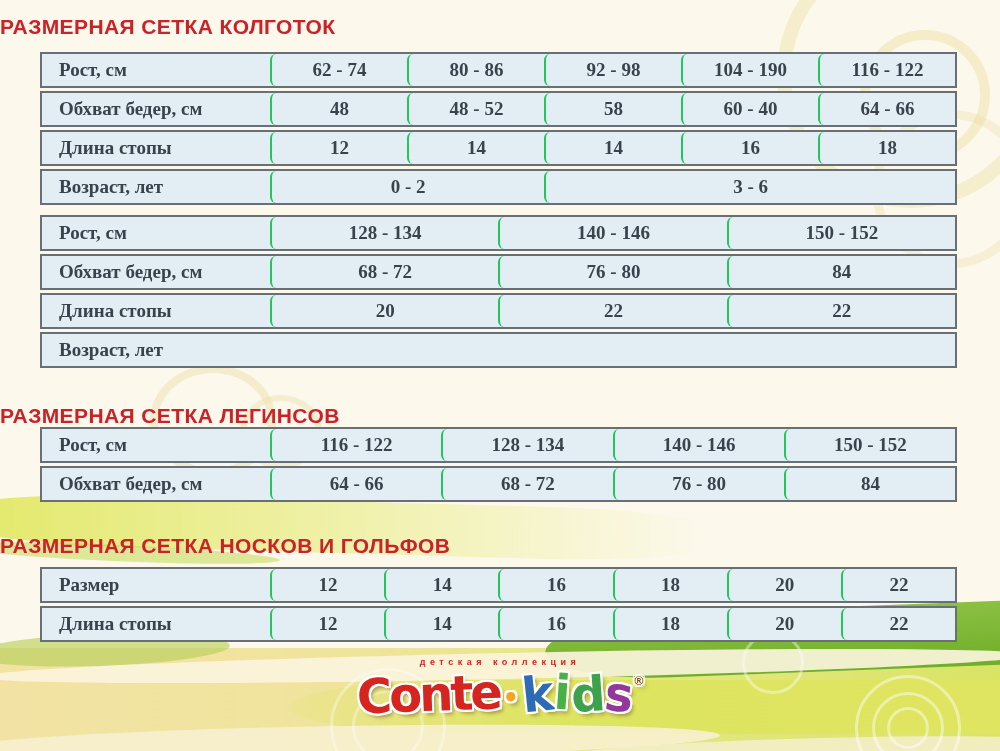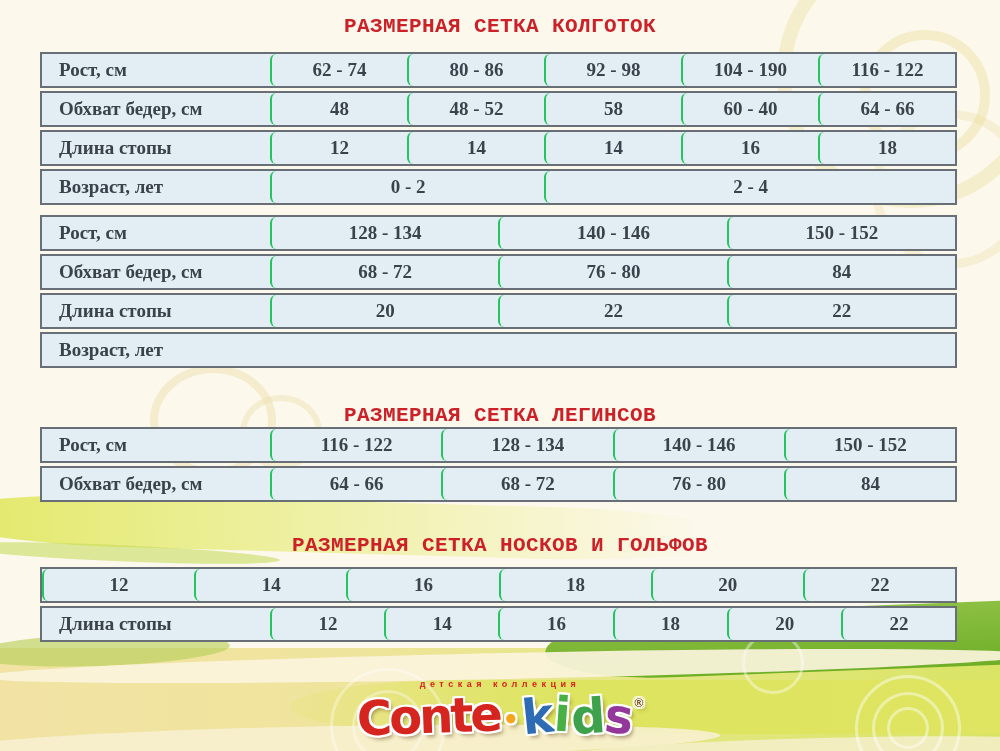--- a/index.html
+++ b/index.html
@@ -73,23 +73,23 @@
   .wcirc { border:3px solid rgba(255,255,255,.45); }
   .wc1 { top:675px; left:855px; width:100px; height:100px; }
   .wc2 { top:692px; left:872px; width:66px; height:66px; }
   .wc3 { top:707px; left:887px; width:36px; height:36px; }
   .wc4 { top:668px; left:330px; width:110px; height:110px; border-color:rgba(255,255,255,.35); }
   .wc5 { top:690px; left:352px; width:66px; height:66px; border-color:rgba(255,255,255,.35); }
   .wc6 { top:632px; left:742px; width:56px; height:56px; border-color:rgba(255,255,255,.4); }
 
   
   .tbl-title {
-    position:absolute; left:0; width:100%; text-align:center; z-index:2;
+    position:absolute; left:0; width:100%; text-align:left; z-index:2;
     color:#cb2128; font-weight:bold; font-size:21px; letter-spacing:.4px;
-    font-family:Liberation Mono, monospace;
+    font-family:Liberation Sans, sans-serif;
   }
   .title-1 { top:15px; }
   .title-2 { top:404px; }
   .title-3 { top:534px; }
 
   
   .size-table { position:absolute; left:40px; width:917px; z-index:2; }
   .t1 { top:52px; }
   .t2 { top:215px; }
   .t3 { top:427px; }
@@ -108,21 +108,21 @@
   .cell.span2 { flex:2; }
   .cell.span3 { flex:3; }
 
   
   .logo {
     position:absolute; top:657px; left:50%; transform:translateX(-50%);
     z-index:3; text-align:center; width:340px;
   }
   .logo-sub {
     color:#d6221f; font-family:"Liberation Sans", sans-serif;
-    font-weight:bold; font-size:9px; letter-spacing:4.5px;margin-top:22px;
+    font-weight:bold; font-size:9px; letter-spacing:4.5px;
   }
   .logo-main {
     margin-top:1px; display:flex; justify-content:center; align-items:baseline;
     font-family:"DejaVu Sans", sans-serif; font-weight:bold; font-size:48px; line-height:1.1;
     text-shadow:-2px -2px 0 #fff, 2px -2px 0 #fff, -2px 2px 0 #fff, 2px 2px 0 #fff,
                  0 -2px 0 #fff, 0 2px 0 #fff, -2px 0 0 #fff, 2px 0 0 #fff,
                  3px 4px 4px rgba(90,60,20,.45);
   }
   .logo-main span { display:inline-block; }
   .l-conte { color:#d6241e; letter-spacing:-3px; transform:rotate(-2deg); }
@@ -185,21 +185,21 @@
       <div class="cell label">Длина стопы</div>
       <div class="cell val">12</div>
       <div class="cell val">14</div>
       <div class="cell val">14</div>
       <div class="cell val">16</div>
       <div class="cell val">18</div>
     </div>
     <div class="trow">
       <div class="cell label">Возраст, лет</div>
       <div class="cell val span2">0 - 2</div>
-      <div class="cell val span3">2 - 4</div>
+      <div class="cell val span3">3 - 6</div>
     </div>
   </div>
 
   <div class="size-table t2">
     <div class="trow">
       <div class="cell label">Рост, см</div>
       <div class="cell val">128 - 134</div>
       <div class="cell val">140 - 146</div>
       <div class="cell val">150 - 152</div>
     </div>
@@ -236,20 +236,21 @@
       <div class="cell val">68 - 72</div>
       <div class="cell val">76 - 80</div>
       <div class="cell val">84</div>
     </div>
   </div>
 
   <div class="tbl-title title-3">РАЗМЕРНАЯ СЕТКА НОСКОВ И ГОЛЬФОВ</div>
 
   <div class="size-table t4">
     <div class="trow">
+      <div class="cell label">Размер</div>
       <div class="cell val">12</div>
       <div class="cell val">14</div>
       <div class="cell val">16</div>
       <div class="cell val">18</div>
       <div class="cell val">20</div>
       <div class="cell val">22</div>
     </div>
     <div class="trow">
       <div class="cell label">Длина стопы</div>
       <div class="cell val">12</div>

